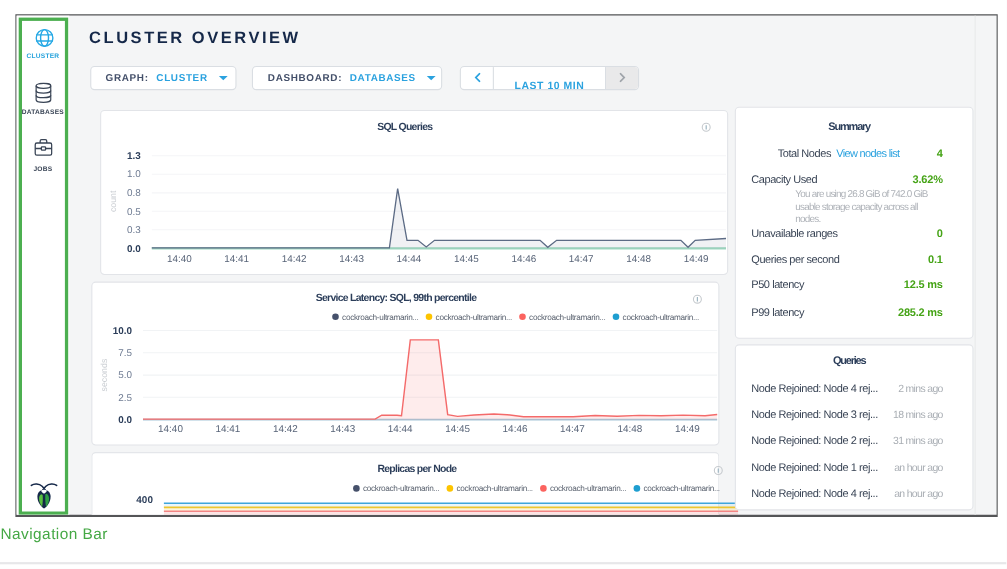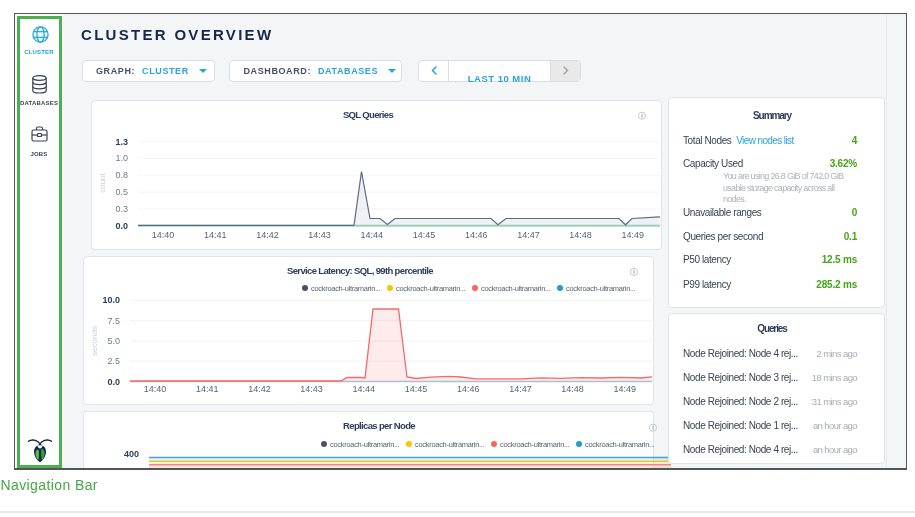--- a/index.html
+++ b/index.html
@@ -186,21 +186,21 @@
         <rect x="46" y="52.8" width="522" height="15" fill="rgba(243,133,133,0.22)"></rect>
         <rect x="46" y="56" width="522" height="12" fill="rgba(190,170,150,0.35)"></rect>
         <line x1="46" y1="45.5" x2="568" y2="45.5" stroke="#3ea5db" stroke-width="1.5"></line>
         <line x1="46" y1="49.3" x2="568" y2="49.3" stroke="#edc62f" stroke-width="1.5"></line>
         <line x1="46" y1="52.8" x2="568" y2="52.8" stroke="#f38585" stroke-width="1.5"></line>
       </svg>
     </div>
 
     <div class="card" style="left:653px; top:83px; width:217px; height:211px;">
       <div class="ctitle" style="top:12px;">Summary</div>
-      <div class="srow" style="top:37px;">Total Nodes&nbsp;&nbsp;<span class="blue" style="font-weight:normal; letter-spacing:-0.6px;">View nodes list</span><span class="sval">4</span></div>
+      <div class="srow" style="top:37px;margin-left:24px;">Total Nodes&nbsp;&nbsp;<span class="blue" style="font-weight:normal; letter-spacing:-0.6px;">View nodes list</span><span class="sval">4</span></div>
       <div class="srow" style="top:60px;">Capacity Used<span class="sval">3.62%</span></div>
       <div class="srow" style="top:73px; font-size:9px; letter-spacing:-0.7px; color:#aeb2b8; line-height:11.5px;margin-left:40px;">You are using 26.8 GiB of 742.0 GiB usable storage capacity across all nodes.</div>
       <div class="srow" style="top:109px;">Unavailable ranges<span class="sval">0</span></div>
       <div class="srow" style="top:133px;">Queries per second<span class="sval">0.1</span></div>
       <div class="srow" style="top:156px;">P50 latency<span class="sval">12.5 ms</span></div>
       <div class="srow" style="top:181px;">P99 latency<span class="sval">285.2 ms</span></div>
     </div>
 
     <div class="card" style="left:653px; top:299px; width:217px; height:151px;">
       <div class="ctitle" style="top:9px;">Queries</div>

